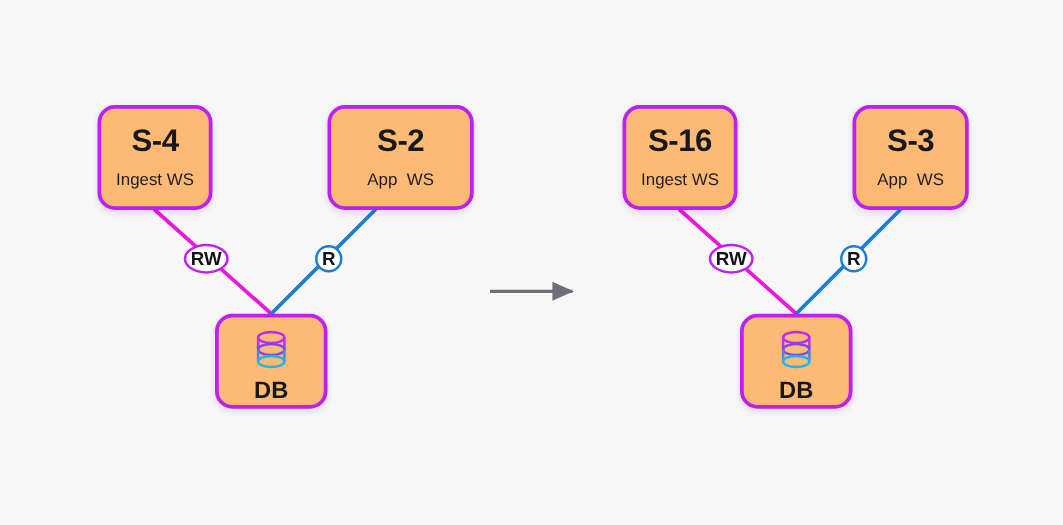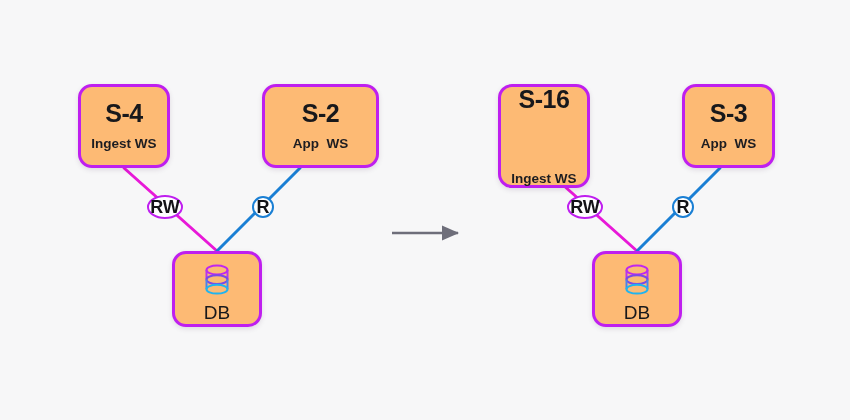--- a/index.html
+++ b/index.html
@@ -41,32 +41,32 @@
   }
   .node-title {
     font-size: 25px;
     font-weight: 700;
     color: #18181b;
     letter-spacing: -0.4px;
     line-height: 1;
   }
   .node-sub {
     font-size: 13.5px;
-    font-weight: 700;
+    font-weight: 400;
     color: #1d1d21;
     margin-top: 11px;
     line-height: 1;
     white-space: pre;
   }
   .db-node {
     padding-top: 6px;
   }
   .db-label {
     font-size: 19px;
-    font-weight: 400;
+    font-weight: 700;
     color: #18181b;
     margin-top: 6px;
     line-height: 1;
   }
   .db-icon {
     display: block;
   }
   .badge {
     position: absolute;
     box-sizing: border-box;
@@ -78,21 +78,21 @@
   }
   .badge-rw {
     border: 2.2px solid #bf1fef;
     border-radius: 50%;
   }
   .badge-r {
     border: 2.2px solid #1a7fd4;
     border-radius: 50%;
   }
   .badge-text {
-    font-size: 18px;
+    font-size: 15px;
     font-weight: 700;
     color: #131316;
     line-height: 1;
   }
 </style>
 </head>
 <body style="background: rgb(247, 247, 248);">
 
 <div id="canvas">
 
@@ -134,21 +134,21 @@
     <span class="db-label">DB</span>
   </div>
 
   <div class="badge badge-rw" id="badge-edge-write-before" style="left: 147px; top: 195px; width: 36px; height: 24px; border-color: rgb(191, 31, 239);">
     <span class="badge-text">RW</span>
   </div>
   <div class="badge badge-r" id="badge-edge-read-before" style="left: 252px; top: 196px; width: 22px; height: 22px; border-color: rgb(26, 127, 212);">
     <span class="badge-text">R</span>
   </div>
 
-  <div class="node" id="node-ingest-ws-after" style="left: 498px; top: 84px; width: 92px; height: 104px; border-color: rgb(191, 31, 239); justify-content: space-between;">
+  <div class="node" id="node-ingest-ws-after" style="left: 498px; top: 84px; width: 92px; height: 84px; border-color: rgb(191, 31, 239);">
     <span class="node-title">S-16</span>
     <span class="node-sub">Ingest WS</span>
   </div>
 
   <div class="node" id="node-app-ws-after" style="left: 682px; top: 84px; width: 93px; height: 84px; border-color: rgb(191, 31, 239);">
     <span class="node-title">S-3</span>
     <span class="node-sub">App  WS</span>
   </div>
 
   <div class="node db-node" id="node-db-after" style="left: 592px; top: 251px; width: 90px; height: 76px; border-color: rgb(191, 31, 239);">

